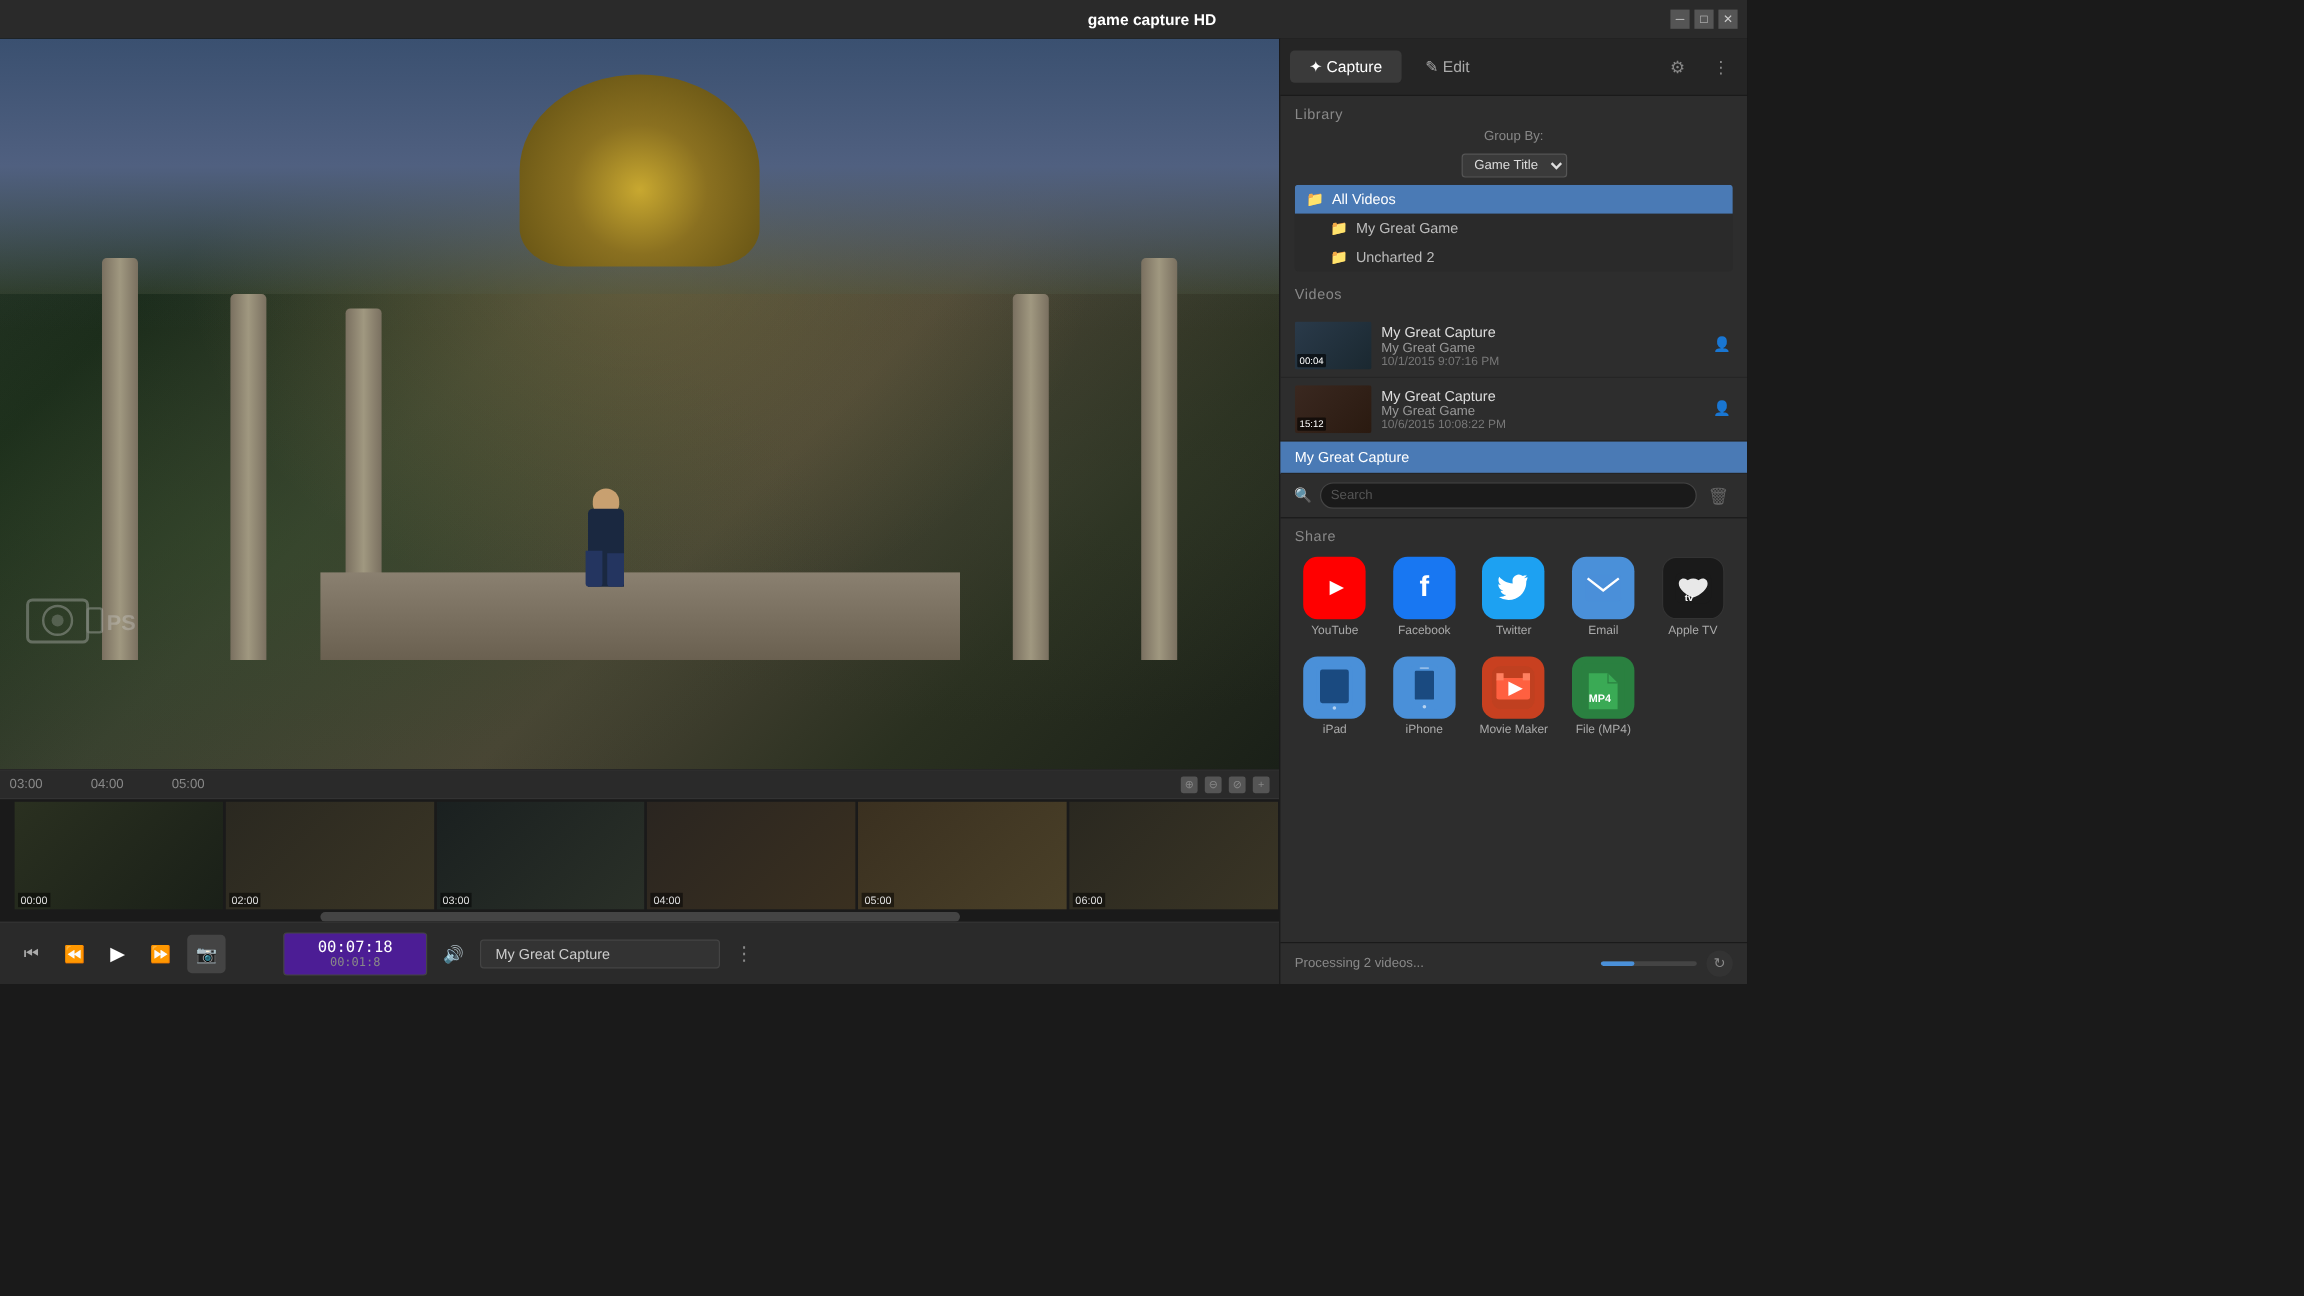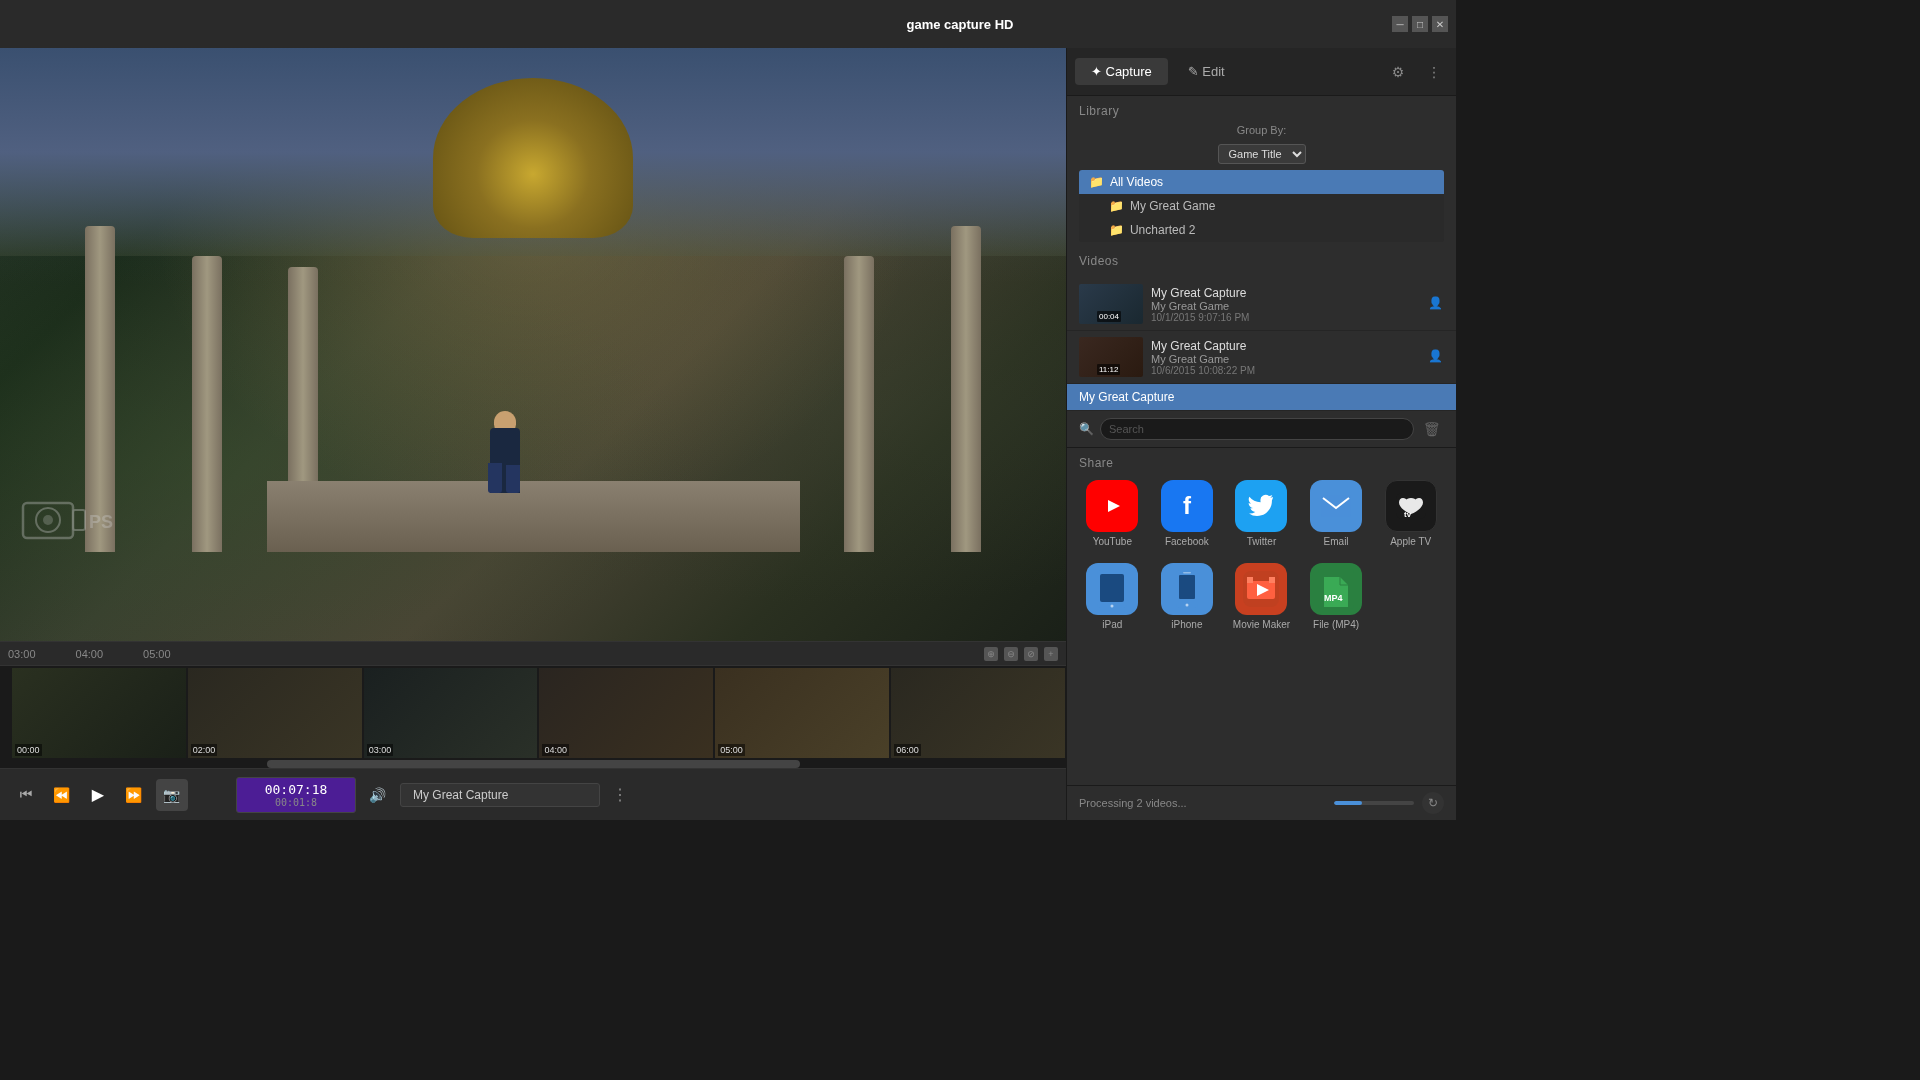--- a/index.html
+++ b/index.html
@@ -10,21 +10,21 @@
       font-family: 'Segoe UI', Arial, sans-serif;
       color: #ccc;
       overflow: hidden;
       display: flex;
       flex-direction: column;
     }
 
     
     .title-bar {
       background: #2a2a2a;
-      height: 48px;
+      height: 32px;
       display: flex;
       align-items: center;
       justify-content: flex-end;
       padding: 0 8px;
       gap: 4px;
       flex-shrink: 0;
     }
     .title-bar-brand {
       position: absolute;
       left: 50%;
@@ -507,21 +507,20 @@
     }
     .video-thumb-tc {
       position: absolute;
       bottom: 2px;
       left: 2px;
       font-size: 8px;
       color: #fff;
       background: rgba(0,0,0,0.6);
       padding: 1px 2px;
       border-radius: 1px;
-      margin-left: 16px;
     }
     .video-info { flex: 1; min-width: 0; }
     .video-title { font-size: 12px; color: #ddd; font-weight: 500; white-space: nowrap; overflow: hidden; text-overflow: ellipsis; }
     .video-item.selected .video-title { color: #fff; }
     .video-game { font-size: 11px; color: #999; }
     .video-date { font-size: 10px; color: #777; }
     .video-user-icon {
       width: 16px;
       height: 16px;
       color: #666;
@@ -803,21 +802,21 @@
           <div class="video-title">My Great Capture</div>
           <div class="video-game">My Great Game</div>
           <div class="video-date">10/1/2015 9:07:16 PM</div>
         </div>
         <div class="video-user-icon">👤</div>
       </div>
 
       <div class="video-item">
         <div class="video-thumb">
           <div class="video-thumb-bg" style="background:linear-gradient(135deg,#3a2820,#2a1a10);"></div>
-          <span class="video-thumb-tc">11:12</span>
+          <span class="video-thumb-tc">15:12</span>
         </div>
         <div class="video-info">
           <div class="video-title">My Great Capture</div>
           <div class="video-game">My Great Game</div>
           <div class="video-date">10/6/2015 10:08:22 PM</div>
         </div>
         <div class="video-user-icon">👤</div>
       </div>
 
       <div class="video-item selected">

